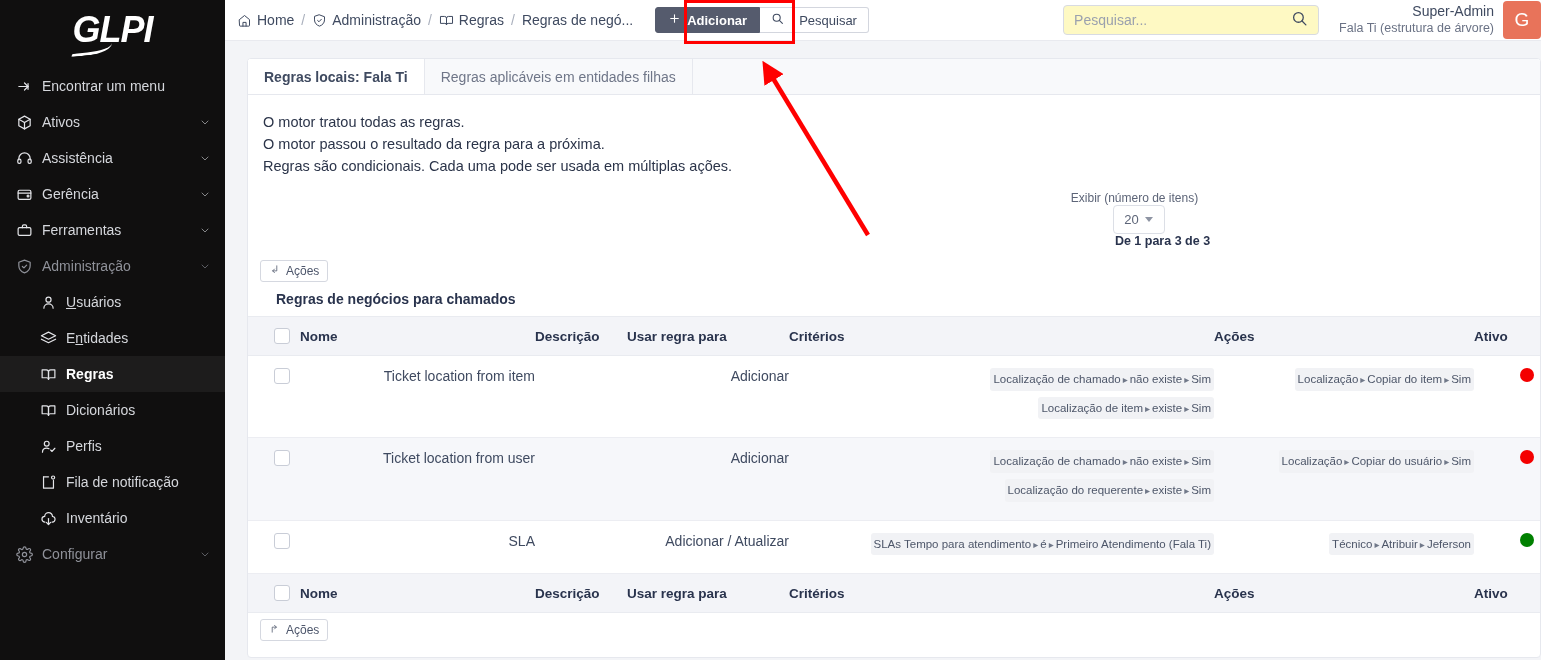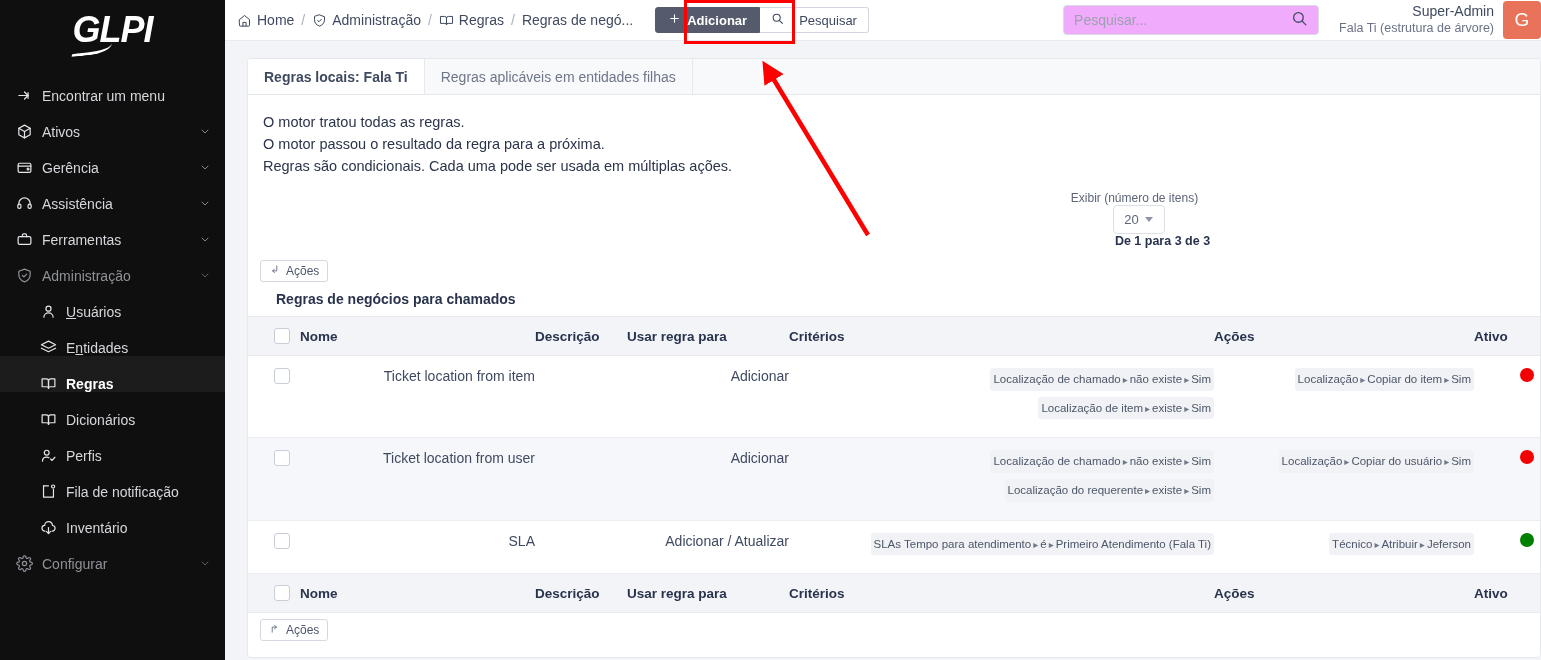--- a/index.html
+++ b/index.html
@@ -24,21 +24,21 @@
   .logo-wrap { height:60px; display:flex; align-items:center; justify-content:center; }
   .glpi-logo { font-family:"Liberation Sans", sans-serif; font-weight:bold; font-style:italic;
     font-size:36px; letter-spacing:-1px; color:#ffffff; position:relative; }
   .glpi-logo .swoosh {
     position:absolute; left:-2px; bottom:-4px; width:42px; height:16px;
     border-bottom:3px solid #ffffff; border-left:2px solid transparent;
     border-radius:0 0 60% 10%; transform:rotate(-6deg);
   }
   .nav { padding-top:8px; }
   .nav-item {
-    display:flex; align-items:flex-end; height:36px; padding:0 14px 0 16px;
+    display:flex; align-items:center; height:36px; padding:0 14px 0 16px;
     color:#d5d7dc; font-size:14px; cursor:pointer; position:relative;
   }
   .nav-item .ico { width:26px; min-width:26px; display:flex; align-items:center; color:#e4e5e9; }
   .nav-item .lbl { flex:1; white-space:nowrap; }
   .nav-item .chev { width:12px; opacity:.7; display:flex; align-items:center; }
   .nav-item.dim { color:#8f9199; }
   .nav-item.dim .ico { color:#8f9199; }
   .nav-item.sub { padding-left:40px; height:36px; }
   .nav-item.sub .ico { width:26px; }
   .nav-item.active { background:#1d1c1c; }
@@ -73,21 +73,21 @@
     height:26px; padding:0 11px; font-size:13px; border-radius:0 3px 3px 0;
     display:flex; align-items:center; gap:15px; cursor:pointer; white-space:nowrap;
     font-family:"Liberation Sans", sans-serif;
   }
   .btn-add svg, .btn-search svg { width:13px; height:13px; stroke:currentColor; fill:none;
      stroke-width:2; stroke-linecap:round; stroke-linejoin:round; }
 
   .topbar-right { margin-left:auto; display:flex; align-items:center; height:41px; }
   .searchbox {
     position:relative; width:256px; height:30px; border:1px solid #d8dbe2;
-    border-radius:4px; display:flex; align-items:center; padding:0 10px; background:#f0abfc;
+    border-radius:4px; display:flex; align-items:center; padding:0 10px; background:#fef9c3;
     margin-right:20px;
   }
   .searchbox input {
     border:none; outline:none; flex:1; font-size:14px; color:#3f4a60;
     font-family:"Liberation Sans", sans-serif; background:transparent;
   }
   .searchbox input::placeholder { color:#9ba1ae; }
   .searchbox svg { width:17px; height:17px; stroke:#4a5costs; }
   .searchbox .s-ico svg { width:17px; height:17px; stroke:#3f4a60; fill:none; stroke-width:1.8;
      stroke-linecap:round; }
@@ -227,41 +227,41 @@
           <span class="lbl">Ativos</span>
           <span class="chev">
             <svg viewBox="0 0 24 24">
               <polyline points="6 9 12 15 18 9"></polyline>
             </svg>
           </span>
         </div>
         <div class="nav-item">
           <span class="ico">
             <svg viewBox="0 0 24 24">
+              <path d="M4 14v-2a8 8 0 0116 0v2"></path>
+              <rect x="2.5" y="13" width="4.5" height="6" rx="2"></rect>
+              <rect x="17" y="13" width="4.5" height="6" rx="2"></rect>
+            </svg>
+          </span>
+          <span class="lbl">Assistência</span>
+          <span class="chev">
+            <svg viewBox="0 0 24 24">
+              <polyline points="6 9 12 15 18 9"></polyline>
+            </svg>
+          </span>
+        </div>
+        <div class="nav-item">
+          <span class="ico">
+            <svg viewBox="0 0 24 24">
               <rect x="3" y="6" width="18" height="13" rx="2"></rect>
               <path d="M3 10h18"></path>
               <circle cx="17" cy="14" r="1.3"></circle>
             </svg>
           </span>
           <span class="lbl">Gerência</span>
-          <span class="chev">
-            <svg viewBox="0 0 24 24">
-              <polyline points="6 9 12 15 18 9"></polyline>
-            </svg>
-          </span>
-        </div>
-        <div class="nav-item">
-          <span class="ico">
-            <svg viewBox="0 0 24 24">
-              <path d="M4 14v-2a8 8 0 0116 0v2"></path>
-              <rect x="2.5" y="13" width="4.5" height="6" rx="2"></rect>
-              <rect x="17" y="13" width="4.5" height="6" rx="2"></rect>
-            </svg>
-          </span>
-          <span class="lbl">Assistência</span>
           <span class="chev">
             <svg viewBox="0 0 24 24">
               <polyline points="6 9 12 15 18 9"></polyline>
             </svg>
           </span>
         </div>
         <div class="nav-item">
           <span class="ico">
             <svg viewBox="0 0 24 24">
               <rect x="3" y="8" width="18" height="11" rx="2"></rect>

